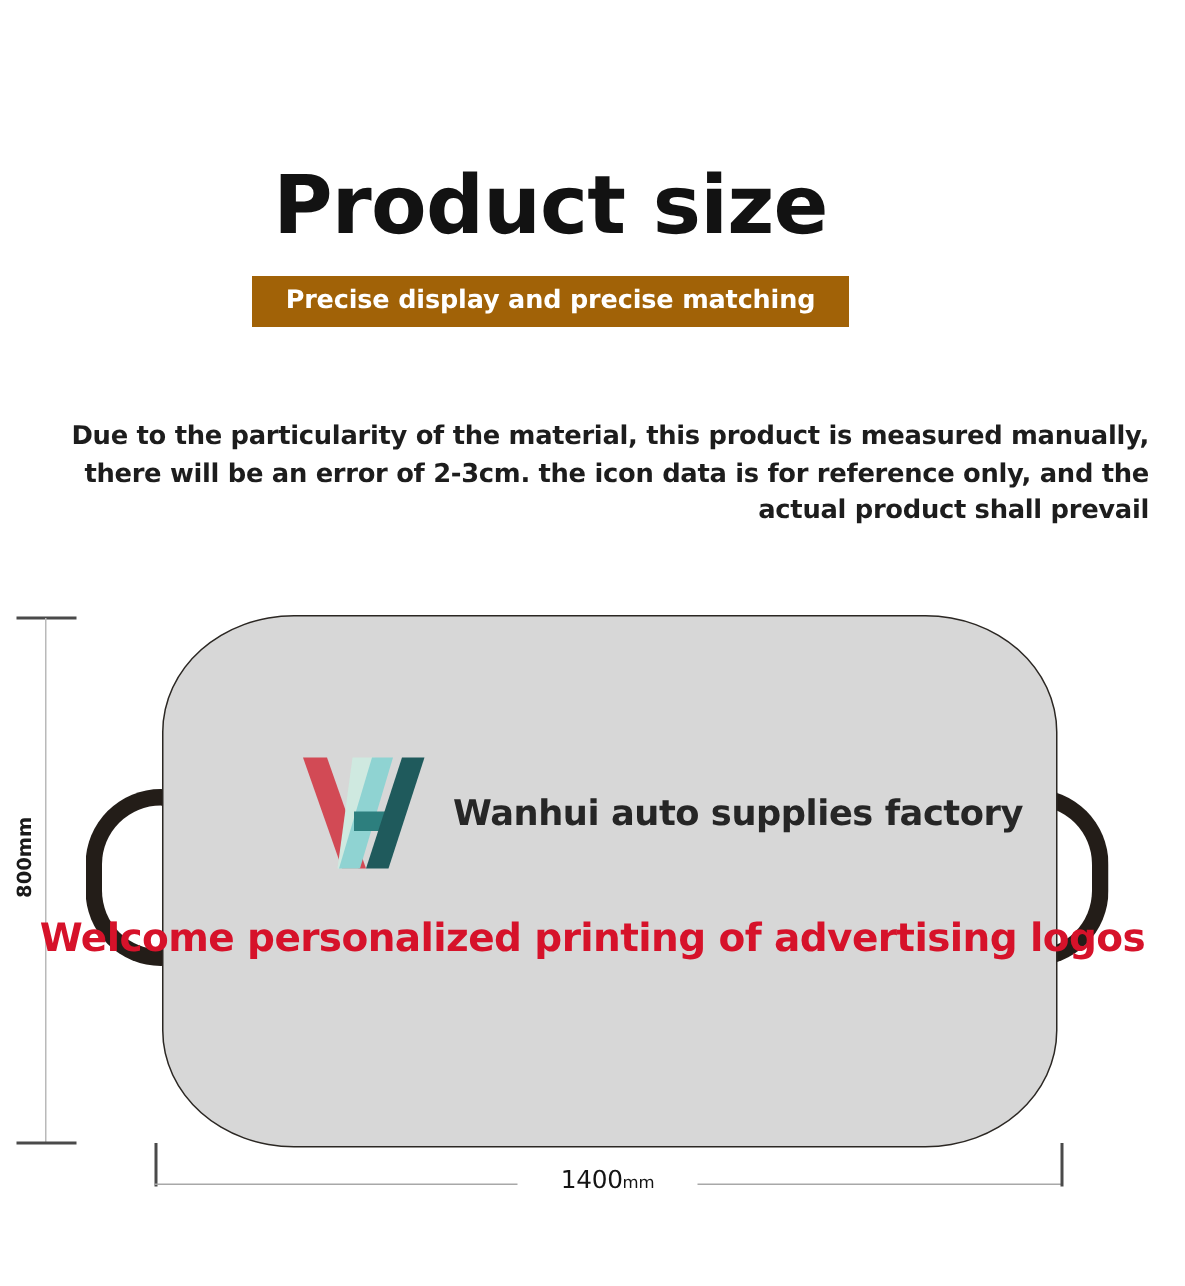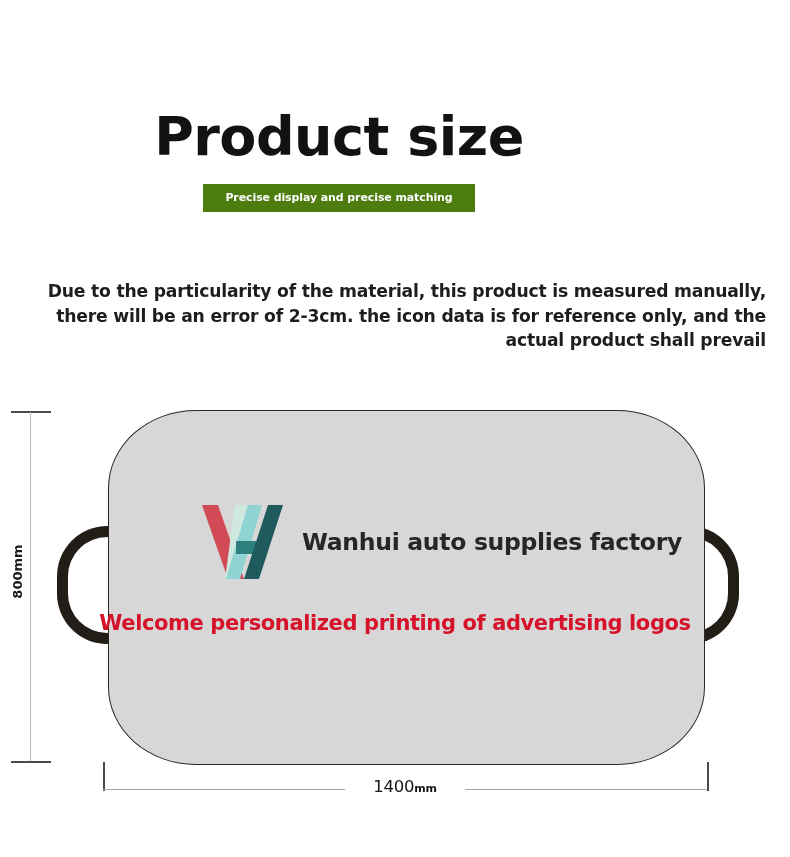--- a/index.html
+++ b/index.html
@@ -16,37 +16,38 @@
     -webkit-font-smoothing: antialiased;
   }
 
   
   .header {
     position: absolute;
     top: 0;
     left: 0;
     width: 678px;
     text-align: center;
+    padding-left: 28px;
   }
   .page-title {
     margin: 0;
     padding-top: 108px;
     font-size: 54px;
     font-weight: 700;
     color: #121212;
     letter-spacing: -0.5px;
     line-height: 1.08;
     font-family: "DejaVu Sans", sans-serif;
   }
   .subtitle-banner {
     display: inline-block;
     margin-top: 18px;
-    background: #4d7c0f;
+    background: #a16207;
     color: #ffffff;
-    font-size: 11px;
+    font-size: 17px;
     font-weight: 700;
     padding: 8px 22px 9px 22px;
     letter-spacing: -0.1px;
     line-height: 1;
   }
 
   
   .disclaimer {
     position: absolute;
     top: 262px;
@@ -127,21 +128,21 @@
     letter-spacing: -0.3px;
     white-space: nowrap;
   }
 
   .promo-line {
     position: absolute;
     left: 0;
     top: 611px;
     width: 790px;
     text-align: center;
-    font-size: 21px;
+    font-size: 26px;
     font-weight: 700;
     color: #d6122a;
     letter-spacing: -0.4px;
     white-space: nowrap;
     z-index: 5;
   }
 
   
   .dim-v-line {
     position: absolute;
@@ -213,21 +214,21 @@
     white-space: nowrap;
   }
   .dim-h-value {
     font-size: 16.5px;
     font-weight: 400;
     color: #141414;
     letter-spacing: -0.2px;
   }
   .dim-h-unit {
     font-size: 11px;
-    font-weight: 700;
+    font-weight: 400;
     color: #141414;
     letter-spacing: -0.2px;
   }
 </style>
 </head>
 <body>
 
 <div class="header">
   <h1 class="page-title">Product size</h1>
   <div class="subtitle-banner">Precise display and precise matching</div>

